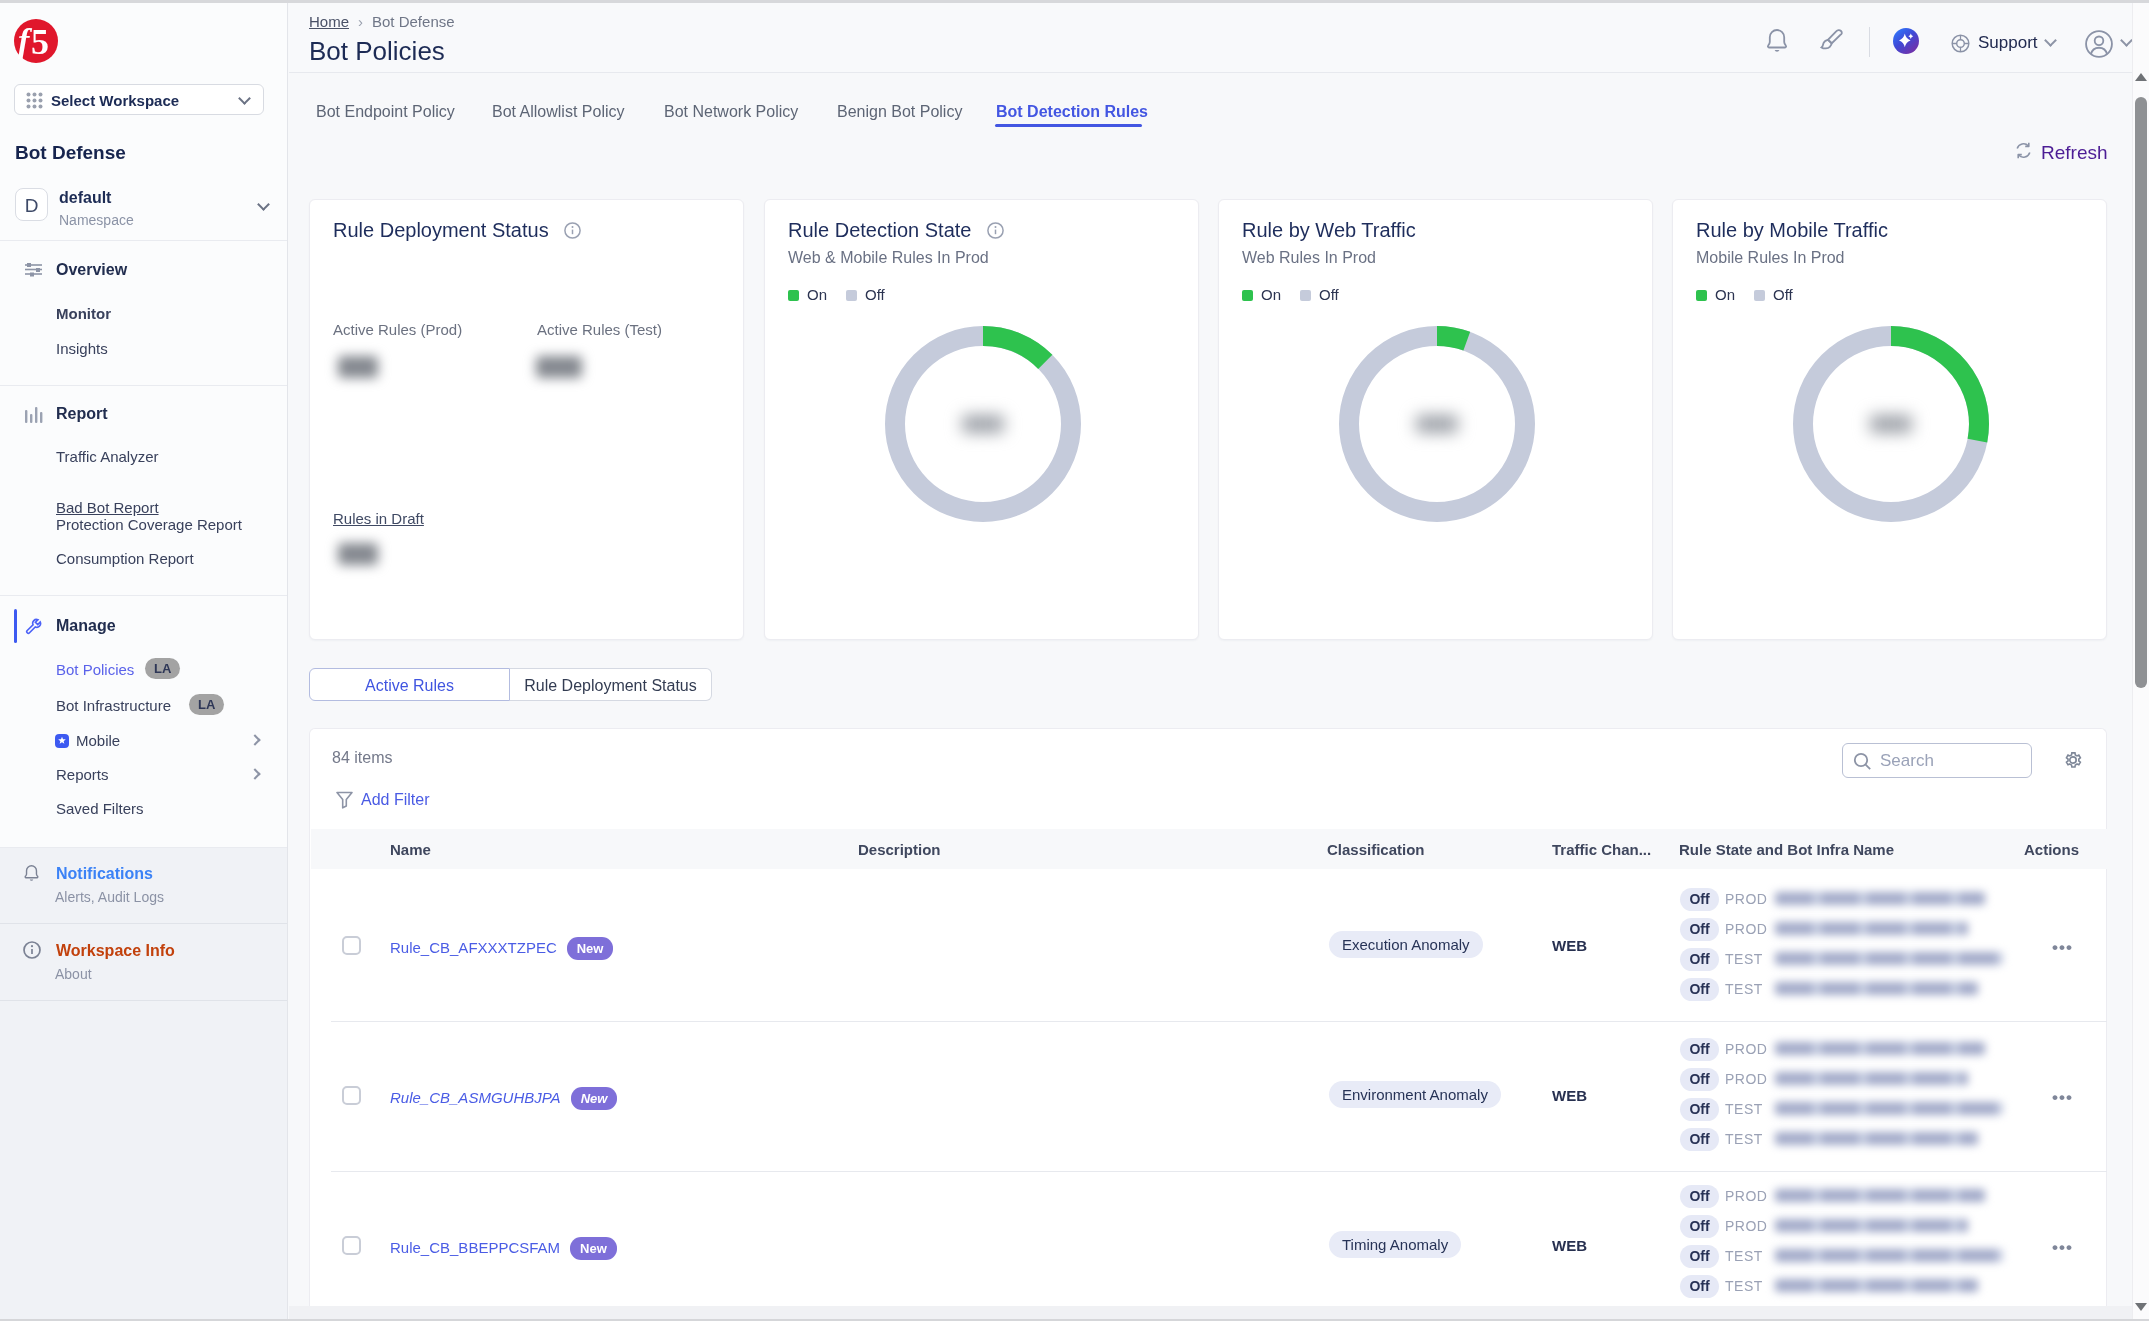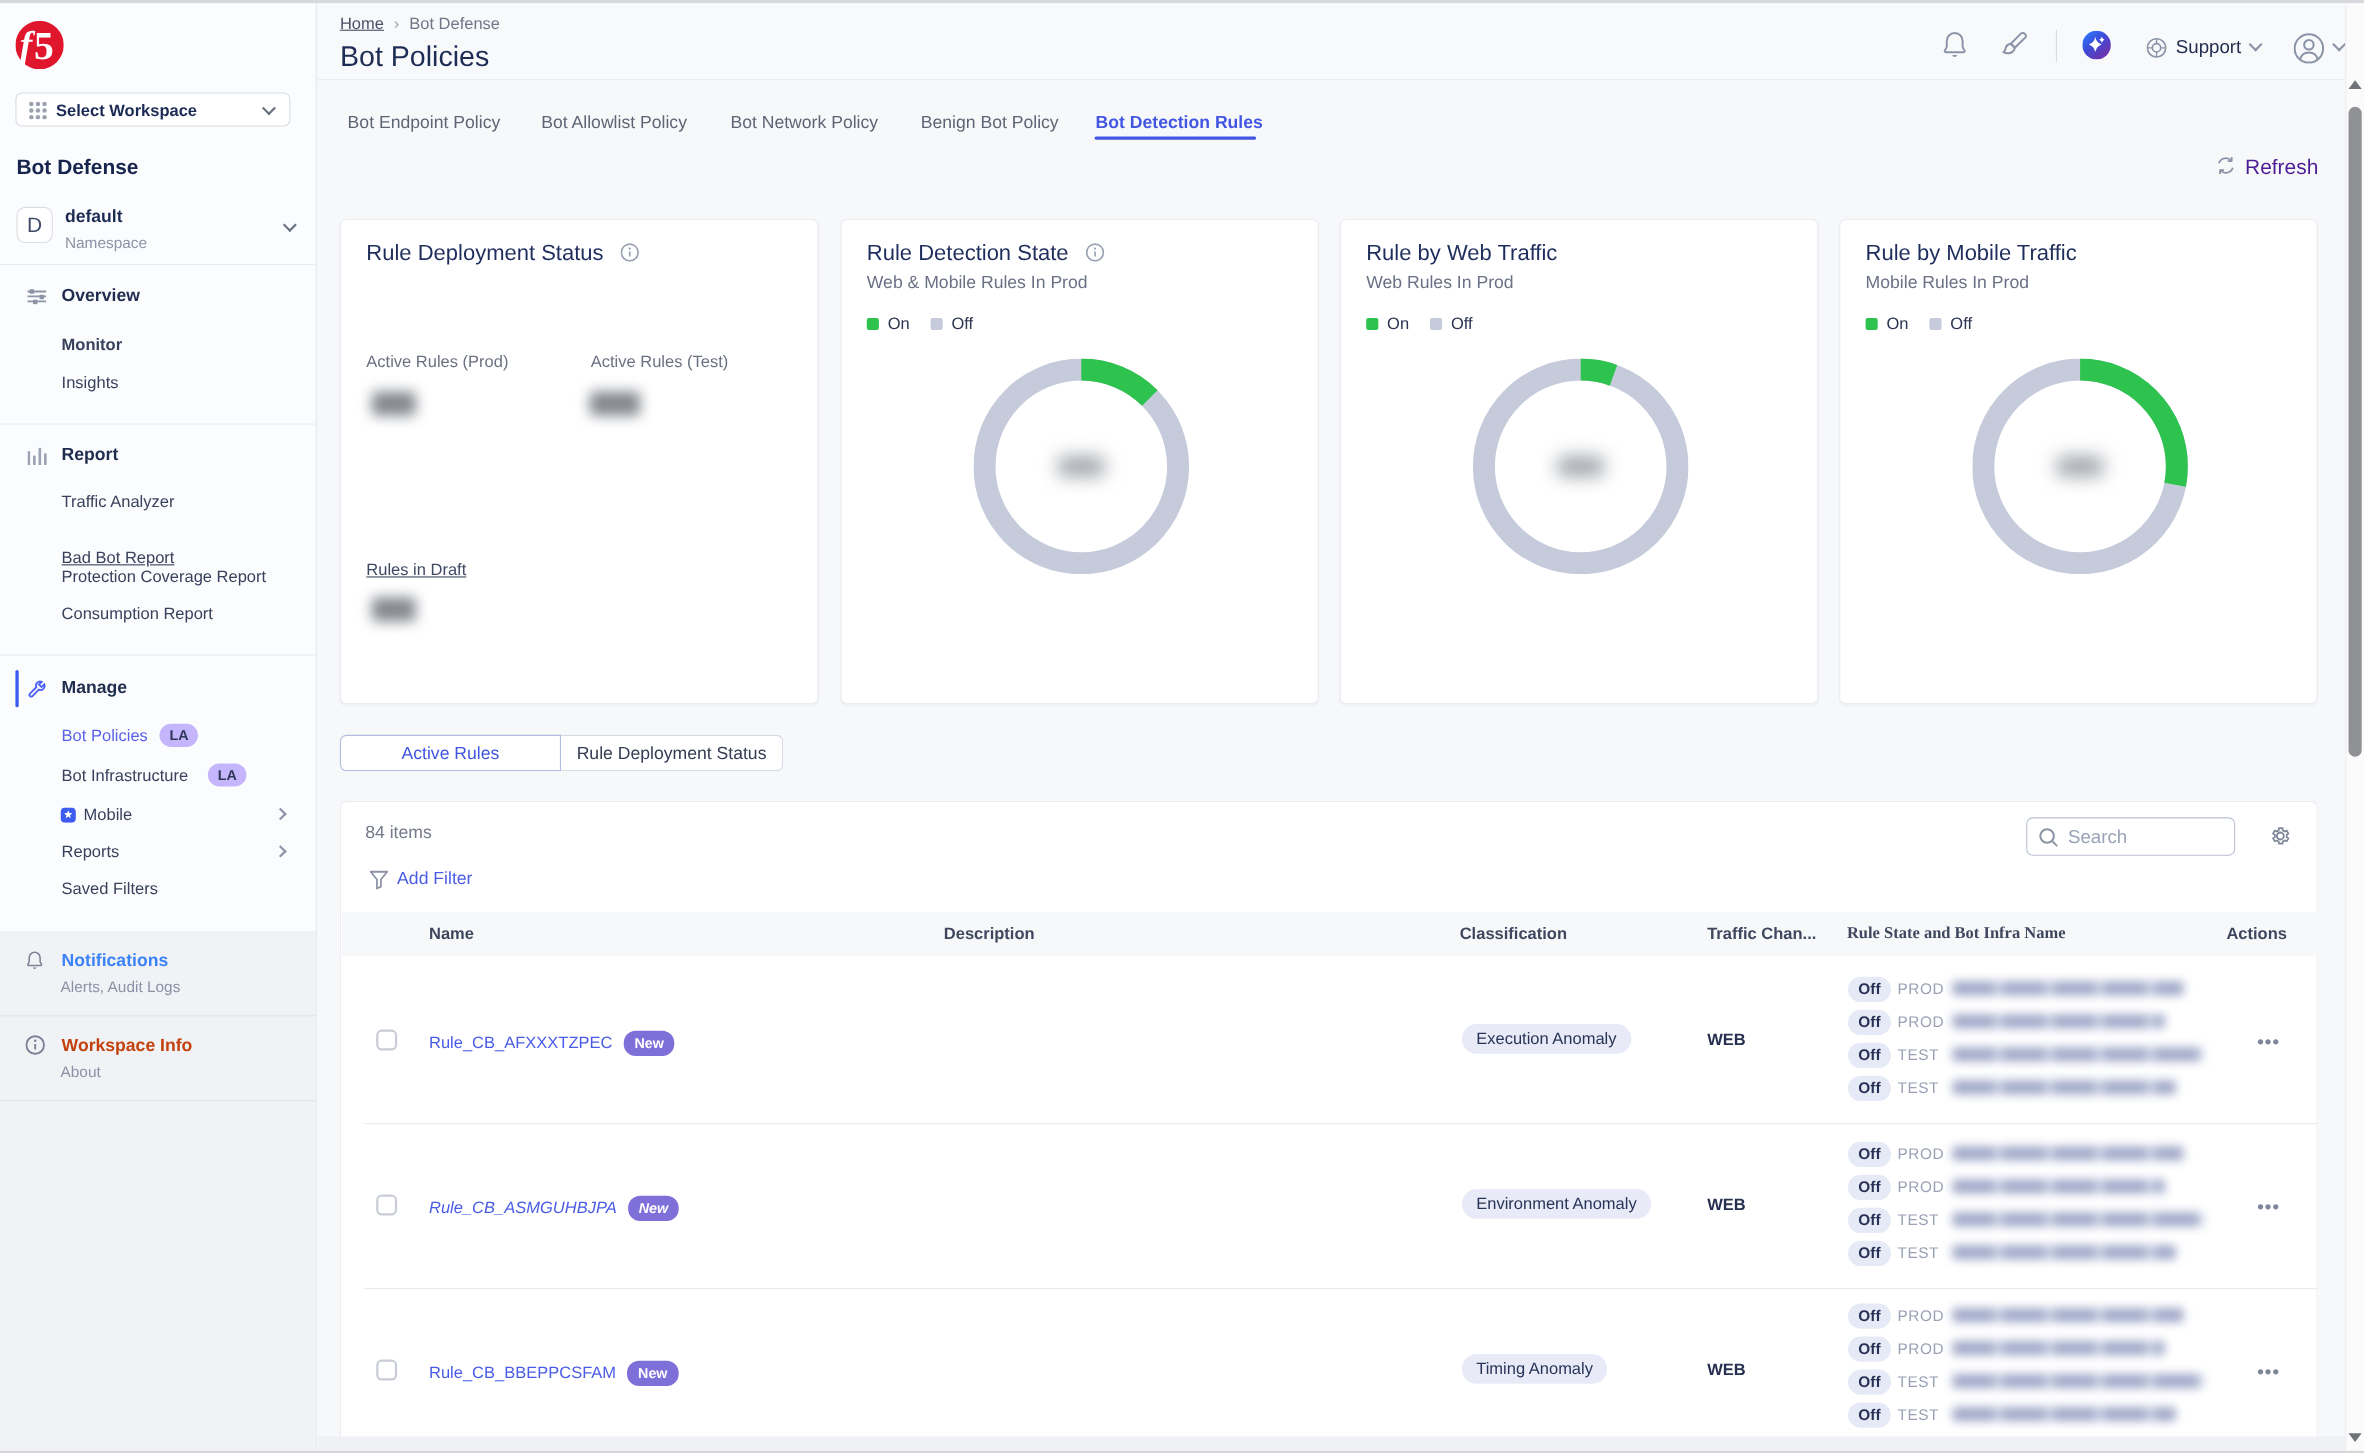--- a/index.html
+++ b/index.html
@@ -13,21 +13,21 @@
 #sidebar { position:absolute; left:0; top:3px; width:288px; height:1318px; background:#fbfcfd; border-right:1px solid #e3e5ea; }
 #sidebar .divider { position:absolute; left:0; width:287px; height:1px; background:#e9ebf0; }
 .logo { position:absolute; left:14px; top:16px; width:44px; height:44px; }
 #selws { position:absolute; left:14px; top:81px; width:250px; height:31px; background:#fff; border:1px solid #d8dbe2; border-radius:6px; }
 #selws .txt { position:absolute; left:36px; top:7px; font-size:15px; font-weight:bold; color:#1c2b55; }
 .navtitle { font-size:19px; font-weight:bold; color:#16244e; }
 .secthead { position:absolute; left:56px; font-size:16px; font-weight:bold; color:#212d4f; }
 .subitem { position:absolute; left:56px; font-size:15px; color:#39415c; }
 .chevR { position:absolute; width:8px; height:8px; border-right:2px solid #8d94a6; border-bottom:2px solid #8d94a6; transform:rotate(-45deg); }
 .chevD { position:absolute; width:9px; height:9px; border-right:2px solid #6b7284; border-bottom:2px solid #6b7284; transform:rotate(45deg); }
-.badge-la { position:absolute; font-size:13px; font-weight:bold; color:#2e3757; background:#c4b5fd; border-radius:11px; padding:3px 9px; }
+.badge-la { position:absolute; font-size:13px; font-weight:bold; color:#2e3757; background:#a3a3a3; border-radius:11px; padding:3px 9px; }
 .graysec { position:absolute; left:0; width:287px; background:#f0f2f6; }
 
 #header { position:absolute; left:289px; top:3px; width:1843px; height:70px; background:#f8f9fb; border-bottom:1px solid #e7e9ee; }
 #bread { position:absolute; left:20px; top:10px; font-size:15px; color:#6f7687; }
 #bread .home { color:#4a5167; text-decoration:underline; }
 #ptitle { position:absolute; left:20px; top:33px; font-size:26px; color:#1d2b55; }
 
 #content { position:absolute; left:289px; top:73px; width:1843px; height:1248px; background:#f7f8fa; }
 .tab { position:absolute; top:30px; font-size:16px; color:#5d6575; }
 .tab.active { color:#4356e2; font-weight:bold; }
@@ -301,21 +301,21 @@
   <svg class="abs" style="left:1753px; top:21px;" width="20" height="20" viewBox="0 0 24 24" fill="none" stroke="#7e8798" stroke-width="2">
     <path d="M12 8.2a3.8 3.8 0 1 0 0 7.6 3.8 3.8 0 0 0 0-7.6z"></path>
     <path d="M19.5 12a7.5 7.5 0 0 0-.1-1.2l2.1-1.6-2-3.4-2.4 1a7.6 7.6 0 0 0-2.1-1.2L14.6 3h-4l-.4 2.6a7.6 7.6 0 0 0-2.1 1.2l-2.4-1-2 3.4 2.1 1.6a7.5 7.5 0 0 0 0 2.4l-2.1 1.6 2 3.4 2.4-1a7.6 7.6 0 0 0 2.1 1.2l.4 2.6h4l.4-2.6a7.6 7.6 0 0 0 2.1-1.2l2.4 1 2-3.4-2.1-1.6c.1-.4.1-.8.1-1.2z" transform="scale(0.94) translate(0.7,0.7)"></path>
   </svg>
 
   <div class="abs" style="left:1px; top:100px; width:1796px; height:40px; background:#f7f8fa;"></div>
   <div class="th" style="left:80px; top:112px;">Name</div>
   <div class="th" style="left:548px; top:112px;">Description</div>
   <div class="th" style="left:1017px; top:112px;">Classification</div>
   <div class="th" style="left:1242px; top:112px;">Traffic Chan...</div>
-  <div class="th" style="left:1369px; top:112px;font-family:Liberation Serif, serif;">Rule State and Bot Infra Name</div>
+  <div class="th" style="left:1369px; top:112px;">Rule State and Bot Infra Name</div>
   <div class="th" style="left:1714px; top:112px;">Actions</div>
 
   <div class="chk" style="top:207px;"></div>
   <div class="abs" style="left:80px; top:208px;"><span class="rowname">Rule_CB_AFXXXTZPEC</span><span class="newbadge">New</span></div>
   <div class="clspill" style="left:1019px; top:202px;">Execution Anomaly</div>
   <div class="abs web" style="left:1242px; top:208px;">WEB</div>
   <div class="abs" style="left:1370px; top:171px;">
         <span class="offpill">Off</span>
         <span class="envlab">PROD</span>
         <span class="blurname" style="left:95px; top:-8px; width:210px;"></span>

